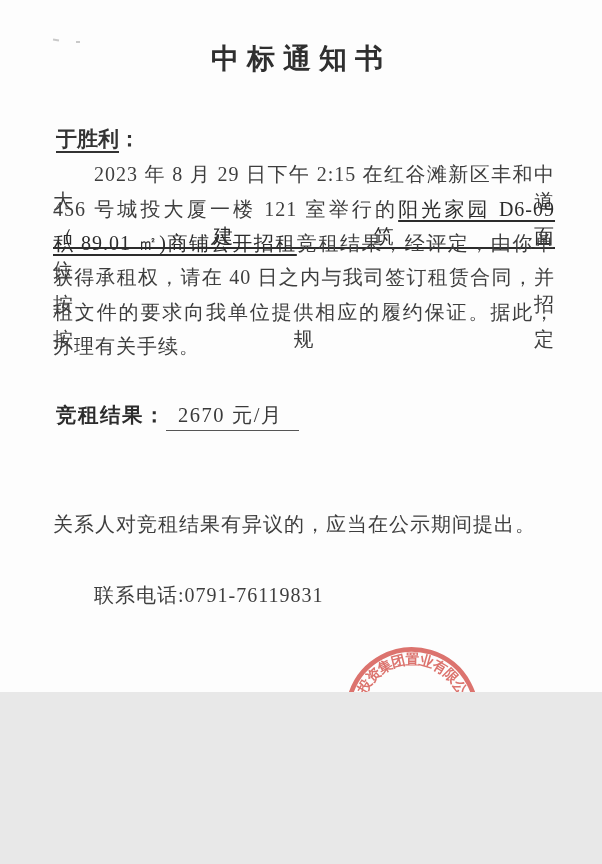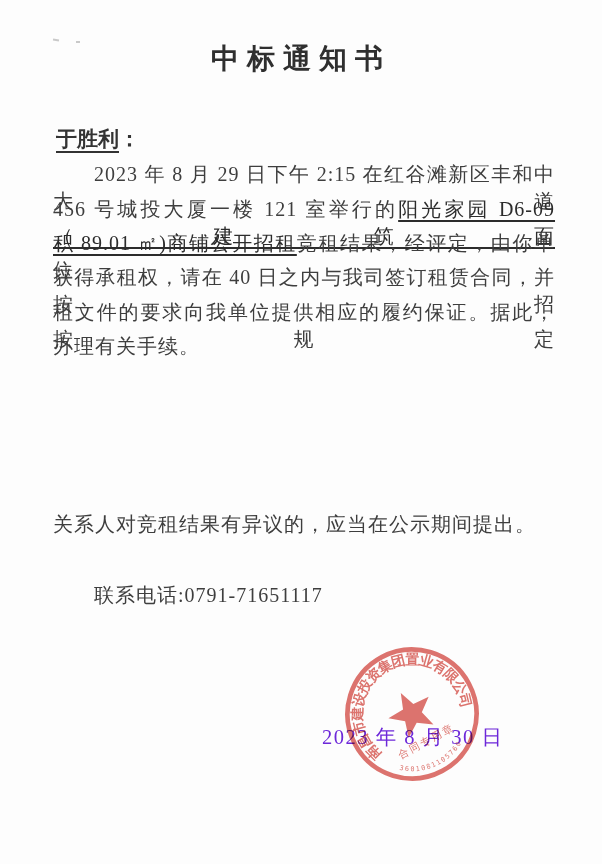--- a/index.html
+++ b/index.html
@@ -1,18 +1,18 @@
 <!DOCTYPE html>
 <html><head>
 <meta charset="utf-8">
 <style>
   html,body{margin:0;padding:0;background:#e8e8e8;}
   .page{
     position:relative;
-    width:602px;height:864px;
+    width:602px;height:692px;
     margin:0 auto;
     background:#fdfdfd;
     overflow:hidden;
     font-family:"Liberation Serif","DejaVu Serif",serif;
     color:#3e3e3e;
   }
   .doc-title{
     position:absolute;top:40px;left:0;width:100%;
     text-align:center;font-size:28px;font-weight:bold;
     letter-spacing:8px;color:#2f2f2f;
@@ -84,26 +84,27 @@
   <div class="line" style="top:196px"><span>456 号城投大厦一楼 121 室举行的</span><span class="hl">阳光家园 D6-09（建筑面</span></div>
 
   <div class="line" style="top:230px"><span class="hl">积 89.01 ㎡)商铺公开招租</span><span>竞租结果，经评定，由你单位</span></div>
 
   <div class="line" style="top:264px"><span>获得承租权，请在 40 日之内与我司签订租赁合同，并按招</span></div>
 
   <div class="line" style="top:299px"><span>租文件的要求向我单位提供相应的履约保证。据此，按规定</span></div>
 
   <div class="line no-stretch" style="top:333px"><span>办理有关手续。</span></div>
 
+  <div class="result-line"><span class="result-label">竞租结果：</span><span class="result-value">2670 元/月</span></div>
 
 
   <div class="line no-stretch" style="top:511px"><span>关系人对竞租结果有异议的，应当在公示期间提出。</span></div>
 
 
-  <div class="line indent no-stretch" style="top:582px"><span>联系电话:0791-71651117</span></div>
+  <div class="line indent no-stretch" style="top:582px"><span>联系电话:0791-76119831</span></div>
 
   <div class="sig-date">2023 年 8 月 30 日</div>
 
   <svg class="seal" viewBox="0 0 150 150" xmlns="http://www.w3.org/2000/svg">
     <defs>
       <path id="companyArc" d="M 31.5,95.3 A 48,48 0 1 1 118.5,95.3" fill="none"></path>
       <path id="numberArc" d="M 36.1,113.9 A 55,55 0 0 0 113.9,113.9" fill="none"></path>
     </defs>
     <circle cx="75" cy="75" r="62" fill="none" stroke="#d85c55" stroke-width="4.5"></circle>
     <path d="M75,52 L80.6,67.2 L96.9,67.9 L84.1,78 L88.5,93.6 L75,84.6 L61.5,93.6 L65.9,78 L53.1,67.9 L69.4,67.2 Z" fill="#d85c55"></path>

